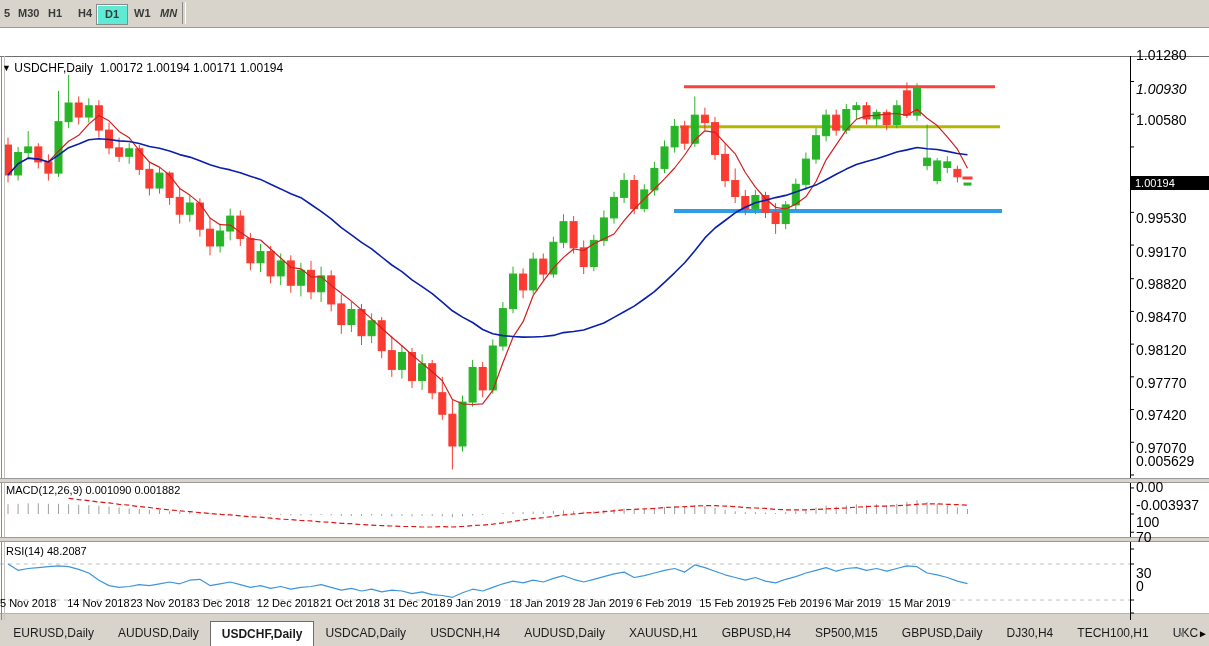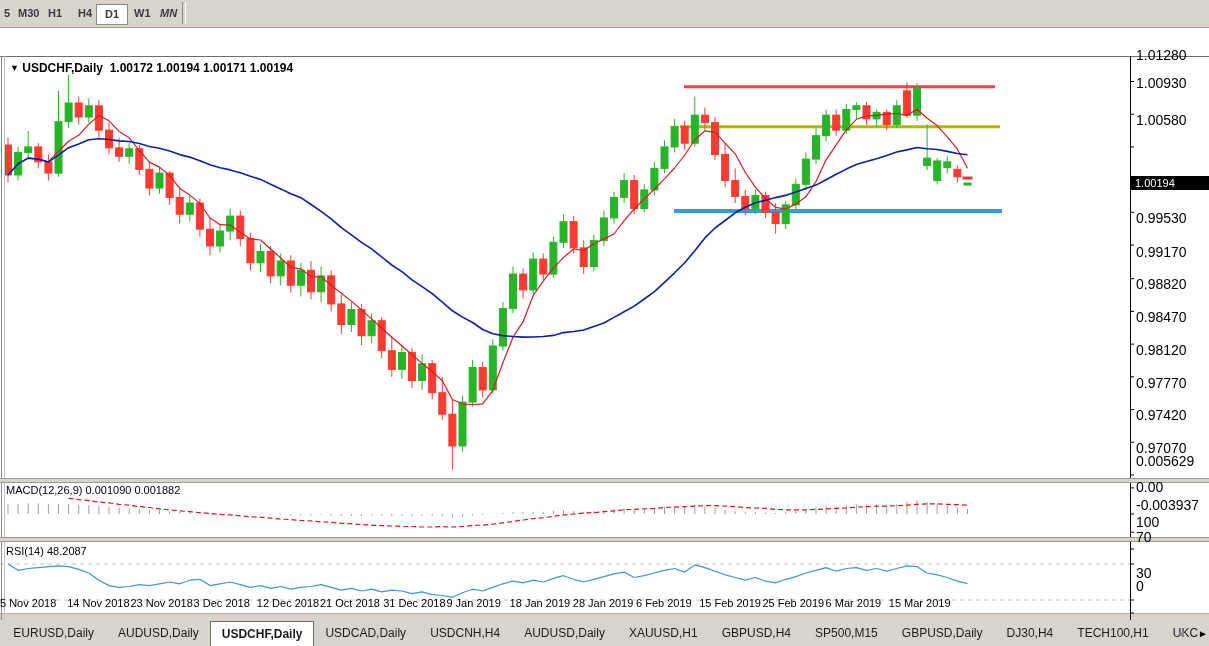--- a/index.html
+++ b/index.html
@@ -3,27 +3,27 @@
 <meta charset="utf-8">
 <style>
   html,body{margin:0;padding:0;background:#fff;width:1209px;height:646px;overflow:hidden;
     font-family:"Liberation Sans",sans-serif;-webkit-font-smoothing:none;}
   #stage{position:relative;width:1209px;height:646px;background:#fff;}
   
   #toolbar{position:absolute;left:0;top:0;width:1209px;height:27px;background:#d8d4cc;
     border-bottom:1px solid #9a9a9a;z-index:5;}
   .tf-btn{position:absolute;top:4px;height:19px;line-height:19px;font-size:11px;font-weight:700;
     color:#3a3a3a;text-align:center;cursor:default;padding:0 4px;}
-  .tf-btn.active{background:#ffffff;border:1px solid #8a8a8a;box-shadow:inset 1px 1px 0 #fff;}
+  .tf-btn.active{background:#5eead4;border:1px solid #8a8a8a;box-shadow:inset 1px 1px 0 #fff;}
   .tb-sep{position:absolute;top:2px;height:22px;width:2px;border-left:1px solid #8a8a8a;border-right:1px solid #fff;}
   
   #chartframe{position:absolute;left:0;top:28px;width:1209px;height:588px;background:#fff;}
   svg{position:absolute;left:0;top:0;z-index:1;}
   .lbl{position:absolute;z-index:2;font-size:11px;color:#000;white-space:nowrap;}
-  #chart-title{left:10px;top:33px;font-weight:700;font-size:12px;}
+  #chart-title{left:2px;top:33px;font-weight:400;font-size:12px;}
   #chart-title .tri{font-size:9px;vertical-align:1px;}
   #macd-label{left:6px;top:456px;}
   #rsi-label{left:6px;top:517px;}
   .axis-lbl{position:absolute;left:1136px;z-index:2;font-size:14px;color:#000;white-space:nowrap;}
   #price-box{position:absolute;left:1131px;width:74px;height:14px;background:#000;color:#fff;
     font-size:11px;line-height:14px;padding-left:4px;z-index:3;}
   .date-lbl{position:absolute;top:597px;z-index:2;font-size:11px;color:#000;white-space:nowrap;}
   
   #bottomstrip{position:absolute;left:0;top:613px;width:1209px;height:7px;background:#d8d4cc;border-top:1px solid #b7b3ab;}
   #tabbar{position:absolute;left:0;top:620px;width:1209px;height:26px;background:#d8d4cc;z-index:6;
@@ -431,21 +431,21 @@
       <span>0.001882</span>
     </div>
 
     <div class="lbl" id="rsi-label">
       <span>RSI(14)</span>
       <span>48.2087</span>
     </div>
 
     <div id="price-box" style="top: 148px;">1.00194</div>
   <div class="axis-lbl" style="top: 18.5024px;">1.01280</div>
-      <div class="axis-lbl" style="top: 47px;">1.00930</div>
+      <div class="axis-lbl" style="top: 53px; font-style: italic;">1.00930</div>
       <div class="axis-lbl" style="top: 83.9244px;">1.00580</div>
       <div class="axis-lbl" style="top: 149.346px;">0.99880</div>
       <div class="axis-lbl" style="top: 182.057px;">0.99530</div>
       <div class="axis-lbl" style="top: 215.703px;">0.99170</div>
       <div class="axis-lbl" style="top: 248.414px;">0.98820</div>
       <div class="axis-lbl" style="top: 281.125px;">0.98470</div>
       <div class="axis-lbl" style="top: 313.836px;">0.98120</div>
       <div class="axis-lbl" style="top: 346.547px;">0.97770</div>
       <div class="axis-lbl" style="top: 379.258px;">0.97420</div>
       <div class="axis-lbl" style="top: 411.969px;">0.97070</div>

